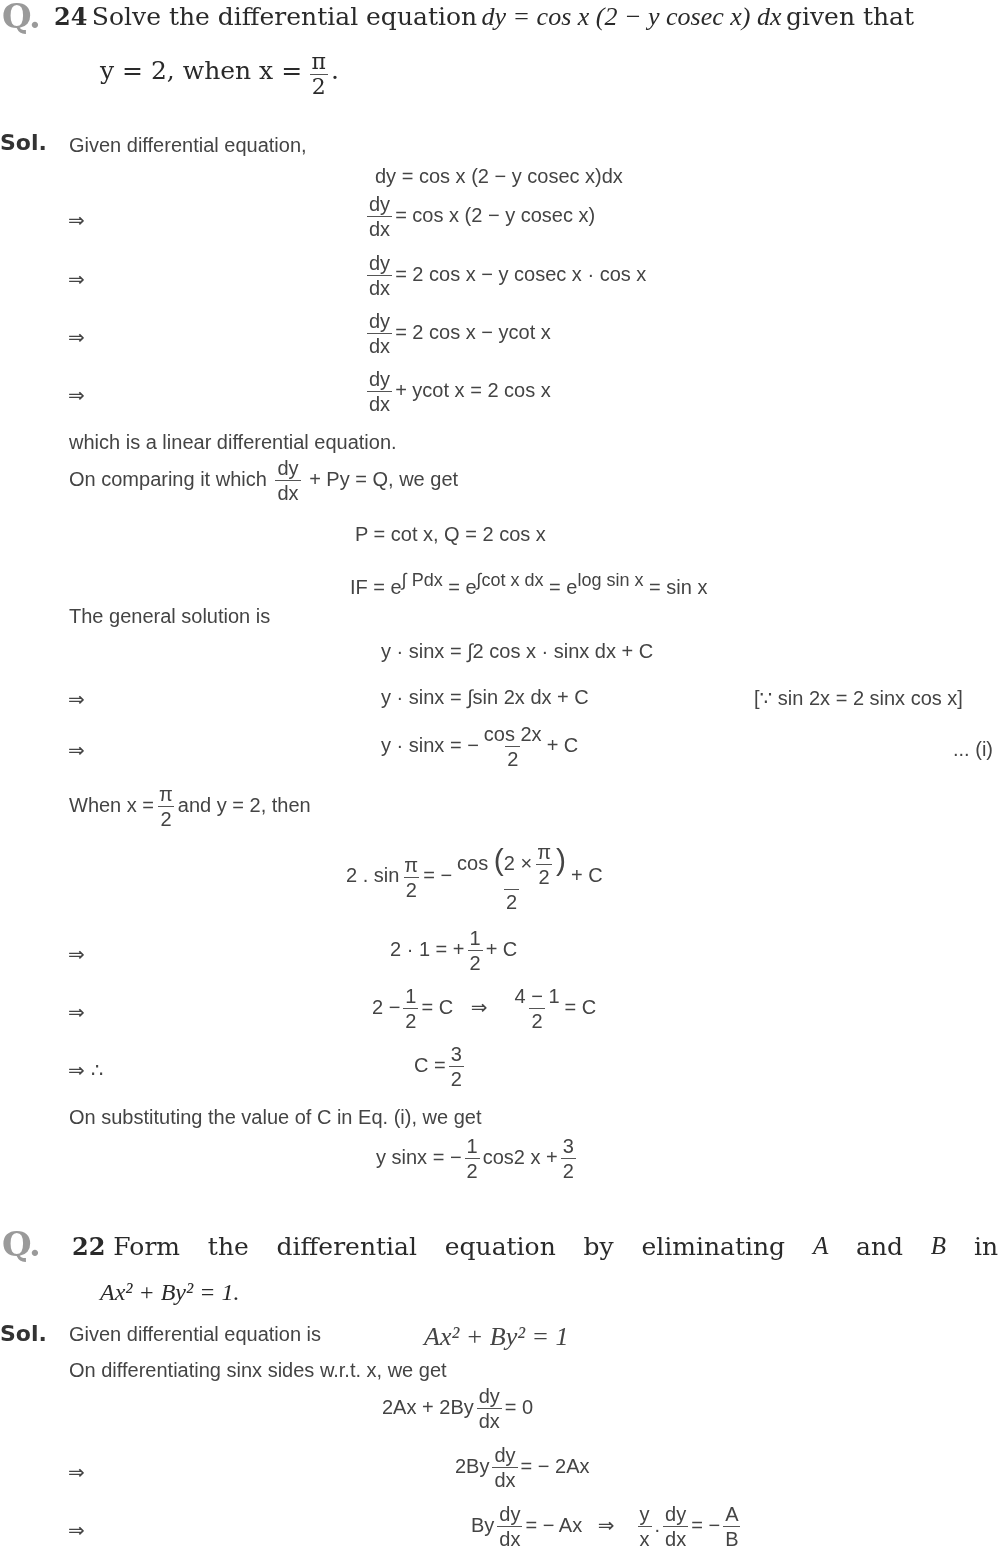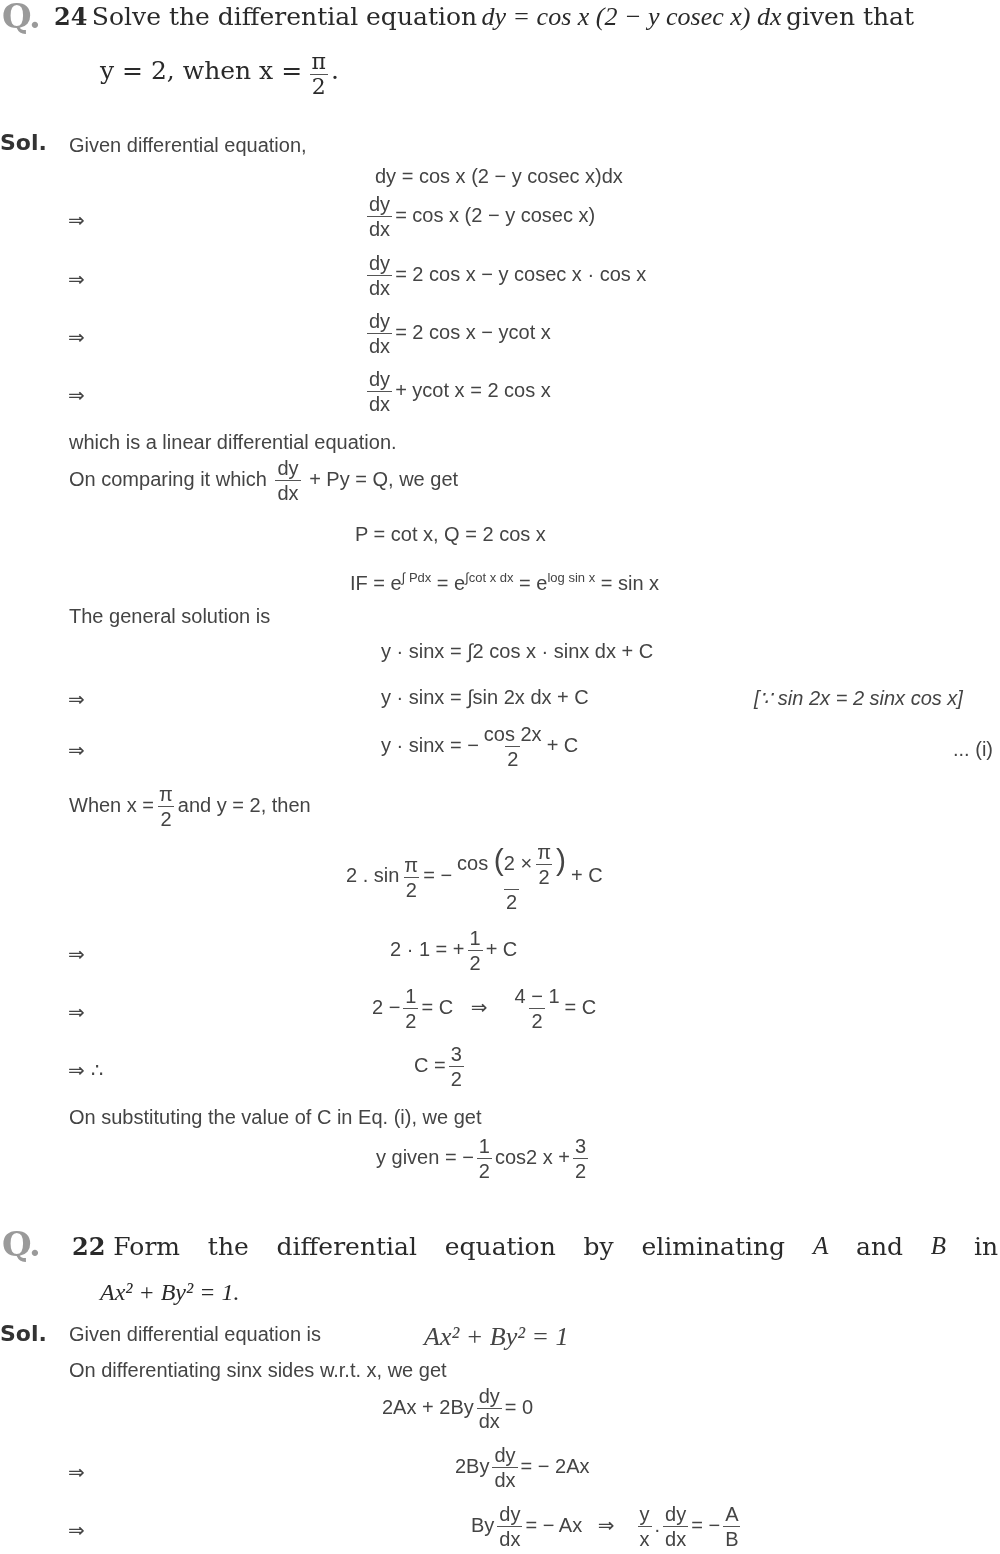--- a/index.html
+++ b/index.html
@@ -16,21 +16,21 @@
   .qnum { font-family: "DejaVu Serif", serif; font-weight: bold; font-size: 24px; color: #2a2a2a; }
   .qtext { font-family: "DejaVu Serif", serif; font-size: 25px; color: #2a2a2a; }
   .sol { font-family: "DejaVu Sans", sans-serif; font-weight: bold; font-size: 22px; color: #333; }
   .txt { font-family: "Liberation Sans", sans-serif; font-size: 20px; color: #444; }
   .m { font-family: "Liberation Sans", sans-serif; font-size: 20px; color: #444; }
   .mi { font-style: italic; font-family: "Liberation Serif", serif; font-size: 26px; }
   .arrow { font-family: "DejaVu Sans", sans-serif; font-size: 20px; color: #444; }
   .frac { display: inline-flex; flex-direction: column; align-items: center; vertical-align: middle; margin: 0 3px; }
   .frac .num { padding: 0 2px; line-height: 24px; }
   .frac .den { padding: 0 2px; line-height: 24px; border-top: 1.5px solid #555; }
-  sup { font-size: 13px; }
+  sup { font-size: 18px; }
   .justify-line { display: flex; justify-content: space-between; gap: 20px; }
 </style>
 </head>
 <body>
 
 <div class="abs qmark" style="left:2px; top:-4px;">Q.</div>
 <div class="abs" style="left:54px; top:2px;">
   <span class="qnum">24</span>
   <span class="qtext">Solve the differential equation</span>
   <span class="qtext mi">dy = cos x (2 − y cosec x) dx</span>
@@ -97,21 +97,21 @@
 <div class="abs m" style="left:350px; top:570px;">
   <span>IF = e</span><sup>∫ Pdx</sup><span> = e</span><sup>∫cot x dx</sup><span> = e</span><sup>log sin x</sup><span> = sin x</span>
 </div>
 
 <div class="abs txt" style="left:69px; top:605px;">The general solution is</div>
 
 <div class="abs m" style="left:381px; top:640px;">y · sinx = ∫2 cos x · sinx dx + C</div>
 
 <div class="abs arrow" style="left:68px; top:687px;">⇒</div>
 <div class="abs m" style="left:381px; top:686px;">y · sinx = ∫sin 2x dx + C</div>
-<div class="abs m" style="left:754px; top:686px;font-style:italic;">[∵ sin 2x = 2 sinx cos x]</div>
+<div class="abs m" style="left:754px; top:686px;">[∵ sin 2x = 2 sinx cos x]</div>
 
 <div class="abs arrow" style="left:68px; top:738px;">⇒</div>
 <div class="abs m" style="left:381px; top:722px;">
   <span>y · sinx = −</span><span class="frac">
       <span class="num">cos 2x</span>
       <span class="den">2</span>
     </span><span>+ C</span>
 </div>
 <div class="abs m" style="left:953px; top:738px;">... (i)</div>
 
@@ -159,21 +159,21 @@
 <div class="abs m" style="left:414px; top:1042px;">
   <span>C =</span><span class="frac">
       <span class="num">3</span>
       <span class="den">2</span>
     </span>
 </div>
 
 <div class="abs txt" style="left:69px; top:1106px;">On substituting the value of C in Eq. (i), we get</div>
 
 <div class="abs m" style="left:376px; top:1134px;">
-  <span>y given = −</span><span class="frac">
+  <span>y sinx = −</span><span class="frac">
       <span class="num">1</span>
       <span class="den">2</span>
     </span><span>cos2 x +</span><span class="frac">
       <span class="num">3</span>
       <span class="den">2</span>
     </span>
 </div>
 
 <div class="abs qmark" style="left:2px; top:1224px;">Q.</div>
 <div class="abs" style="left:72px; top:1232px; width:926px;">

